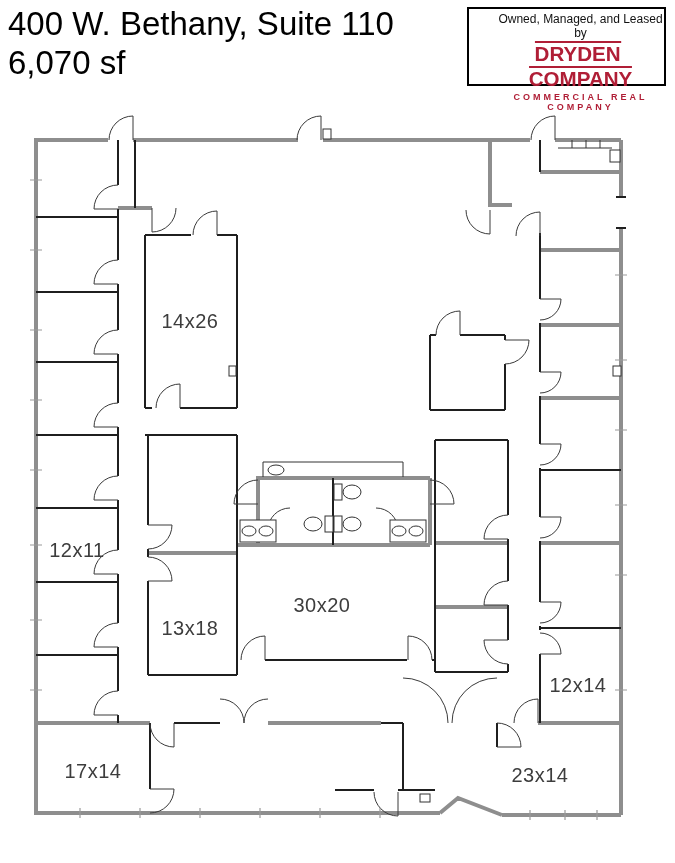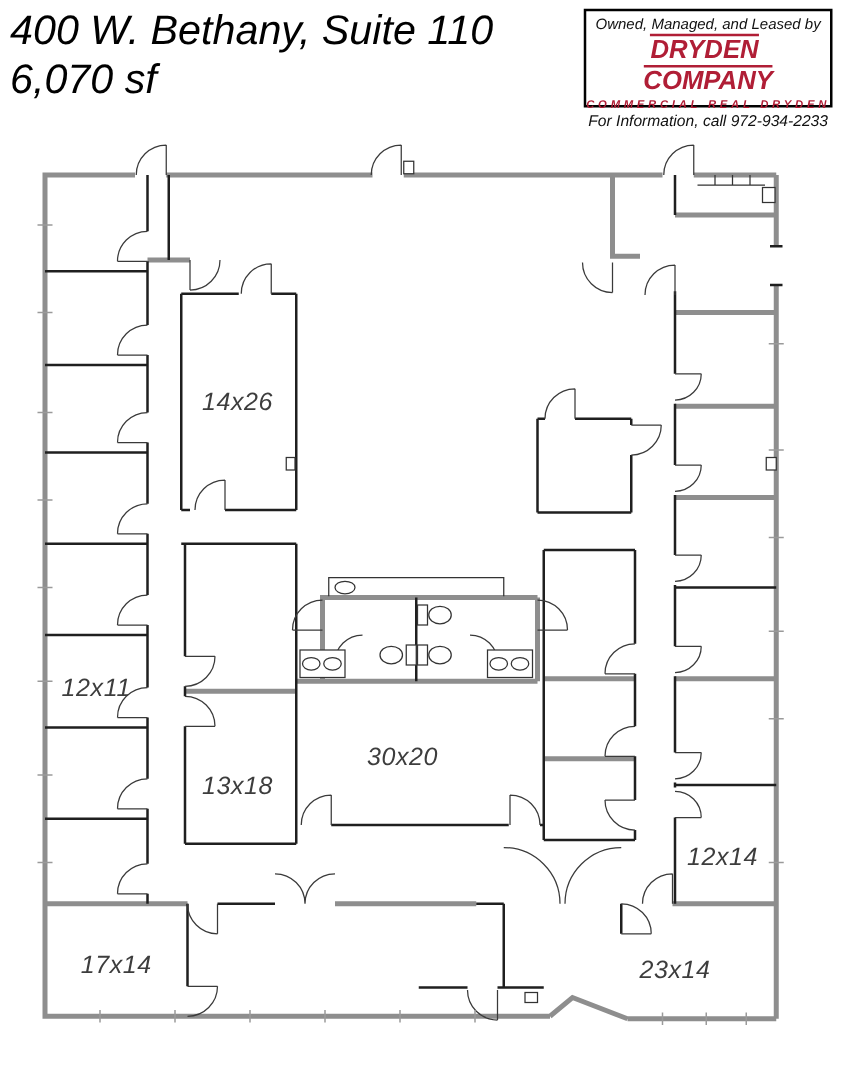--- a/index.html
+++ b/index.html
@@ -1,21 +1,21 @@
 <!DOCTYPE html>
 <html><head>
 <meta charset="utf-8">
 <style>
   html,body{margin:0;padding:0;background:#fff;}
   .page{position:relative;width:675px;height:863px;background:#fff;overflow:hidden;
-        font-family:"Liberation Sans",sans-serif;font-style:italic;}
+        font-family:"Liberation Sans",sans-serif;}
   .title{position:absolute;left:8px;top:4px;color:#000;font-size:33px;line-height:39px;
          letter-spacing:0px;}
   .logo-box{position:absolute;left:467px;top:7px;width:199px;height:79px;border:2px solid #000;
-            background:#fff;text-align:center;box-sizing:border-box;}
+            background:#fff;text-align:center;box-sizing:border-box;padding-left:28px;}
   .logo-tagline{font-size:12px;color:#111;margin-top:3px;letter-spacing:0px;}
   .logo-company{font-size:21px;font-weight:bold;color:#b01e36;margin-top:1px;
                 letter-spacing:0px;transform:scaleX(0.98);transform-origin:center;}
   .co-word{display:inline-block;border-top:2px solid #b01e36;line-height:1.0;padding-top:0px;}
   .logo-sub{font-size:9px;font-weight:bold;color:#b01e36;letter-spacing:3px;margin-top:1px;}
   .logo-contact{font-size:12.5px;color:#111;margin-top:2px;}
   svg.plan{position:absolute;left:0;top:0;}
   .wg{stroke:#8e8e8e;stroke-width:4;fill:none;stroke-linecap:butt;}
   .wd{stroke:#1f1f1f;stroke-width:2;fill:none;stroke-linecap:butt;}
   .wt{stroke:#333;stroke-width:1;fill:none;}
@@ -31,22 +31,21 @@
 <div class="page">
 
   <div class="title">
     <div>400 W. Bethany, Suite 110</div>
     <div>6,070 sf</div>
   </div>
 
   <div class="logo-box">
     <div class="logo-tagline">Owned, Managed, and Leased by</div>
     <div class="logo-company"><span class="co-word">DRYDEN</span>&nbsp;<span class="co-word">COMPANY</span></div>
-    <div class="logo-sub">COMMERCIAL REAL DRYDEN</div>
-    <div class="logo-contact">For Information, call 972-934-2233</div>
+    <div class="logo-sub">COMMERCIAL REAL COMPANY</div>
   </div>
 
   <svg class="plan" width="675" height="863" viewBox="0 0 675 863">
 
     <g>
       <path class="wg" d="
         M 36 140 H 108 M 133 140 H 298 M 323 140 H 530 M 555 140 H 621
         M 36 138 V 813
         M 34 813 H 440 M 440 813 L 458 798 L 502 815 M 502 815 H 621
         M 621 140 V 197 M 621 228 V 815

